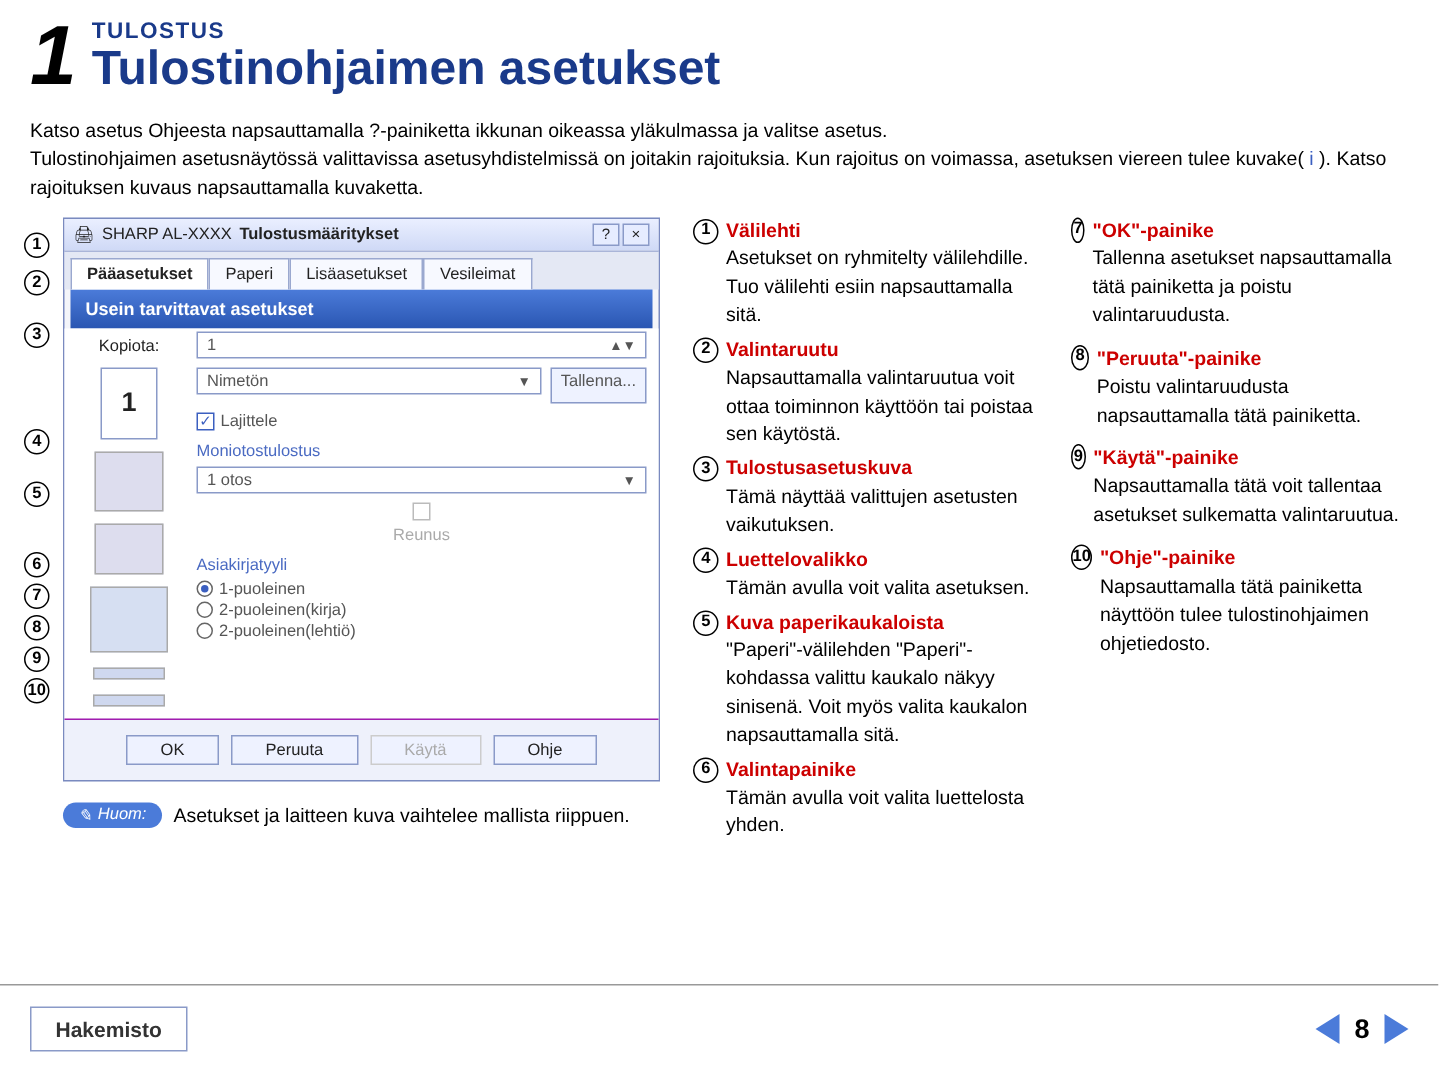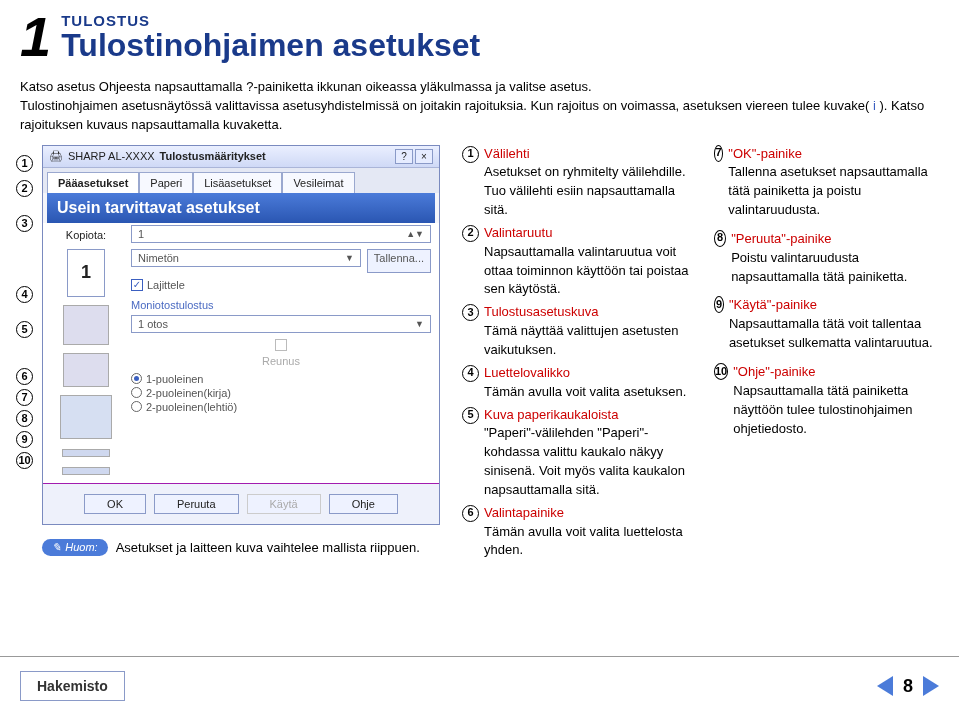--- a/index.html
+++ b/index.html
@@ -24,21 +24,21 @@
 
   
   .dialog { border: 1px solid #7a8abf; background: #f4f5fa; font-size: 11px; color: #222; width: 100%; }
   .titlebar { background: linear-gradient(#eaefff,#cfd9f6); padding: 3px 6px; display:flex; align-items:center; gap:5px; border-bottom:1px solid #aab5d8; }
   .titlebar .?-icon { background:#e8e8f8;color:#333; }
   .titlebar-right { margin-left:auto; display:flex; gap:2px;}
   .winbtn { width:18px; height:15px; background:#e6ecff; border:1px solid #8a9ac8; font-size:10px; display:flex;align-items:center;justify-content:center;}
   .tabs { display:flex; padding: 4px 4px 0 4px; gap:0; background:#e4e8f4; }
   .tab { padding: 4px 10px; border:1px solid #9aa8cf; border-bottom:none; background:#f7f9ff; font-size:11px; }
   .tab.active { background:#fff; font-weight:bold; }
-  .banner { margin:0 4px; padding:6px 10px; background: linear-gradient(#4b7bd9,#2a56b2); color:#fff; font-weight:bold; font-size:16px;}
+  .banner { margin:0 4px; padding:6px 10px; background: linear-gradient(#4b7bd9,#2a56b2); color:#fff; font-weight:bold; font-size:12px;}
   .strip { display:flex; justify-content:flex-end; gap:30px; padding:4px 60px 6px 10px; font-size:11px;}
   .body-row { display:flex; padding: 2px 8px 8px 8px; gap:10px; background:#fff; }
   .body-left { width:70px; font-size:11px; display:flex; flex-direction:column; align-items:center; gap:8px; padding-top:4px;}
   .copies-box { width:38px; height:48px; border:1px solid #8a9ac8; background:#fff; display:flex; align-items:center; justify-content:center; font-size:18px; font-weight:bold;}
   .thumb { width:46px; height:40px; border:1px solid #aaa; background:#dde; }
   .thumb2 { width:46px; height:34px; border:1px solid #aaa; background:#dde; }
   .printer-img { width:52px; height:44px; background:#d6dff2; border:1px solid #aaa; }
   .printer-tray { margin-top:2px; width:48px; height:8px; background:#cfd8ef; border:1px solid #aaa;}
   .body-mid { flex:1; font-size:11px; color:#555; }
   .drop { border:1px solid #8a9ac8; background:#fff; padding:2px 6px; display:flex; justify-content:space-between; align-items:center; margin-bottom:6px;}
@@ -57,21 +57,21 @@
 
   .note-row { display:flex; align-items:center; gap:8px; margin-top:14px; margin-left:22px;}
   .note-badge { background:#4b7bd9; color:#fff; border-radius:10px; padding:2px 10px; font-size:11px; font-style:italic; display:flex; align-items:center; gap:4px;}
   .note-badge::before { content:"✎"; }
   .note-text { font-size:13px; }
 
   
   .expl-col { flex:1; font-size:13px; line-height:1.45; }
   .expl-col .item { display:flex; gap:5px; margin-bottom:4px; }
   .expl-col .cir { flex-shrink:0; margin-top:1px; }
-  .ih { color:#cc0000; font-weight:normal; }
+  .ih { color:#cc0000; font-weight:bold; }
   .ib { color:#000; }
   .right-col { width: 225px; font-size:13px; line-height:1.45; }
   .right-col .item { display:flex; gap:5px; margin-bottom:10px; }
 
   
   .footer { position:absolute; left:0; right:0; bottom:0; border-top:1px solid #999; padding:14px 20px 18px; display:flex; align-items:center; gap:30px;}
   .fbtn { background:#e6e9f4; border:1px solid #8a9ac8; padding:6px 16px; font-size:14px; color:#333; font-weight:bold;}
   .page-nav { margin-left:auto; display:flex; align-items:center; gap:10px;}
   .tri { width:0; height:0; border-top:10px solid transparent; border-bottom:10px solid transparent; }
   .tri.left { border-right:16px solid #4b7bd9;}
@@ -157,20 +157,21 @@
                 </div>
               <div class="sectlbl">Moniotostulostus</div>
               <div class="drop">
                   <span>1 otos</span>
                   <span class="chev">▼</span>
                 </div>
               <div class="chk gray">
                   <span class="chkbox" style="border-color:#bbb"></span>
                   <span>Reunus</span>
                 </div>
+              <div class="sectlbl">Asiakirjatyyli</div>
               <div class="radio-row">
                   <span class="radio on"></span>
                   <span>1-puoleinen</span>
                 </div>
               <div class="radio-row">
                   <span class="radio"></span>
                   <span>2-puoleinen(kirja)</span>
                 </div>
               <div class="radio-row">
                   <span class="radio"></span>

